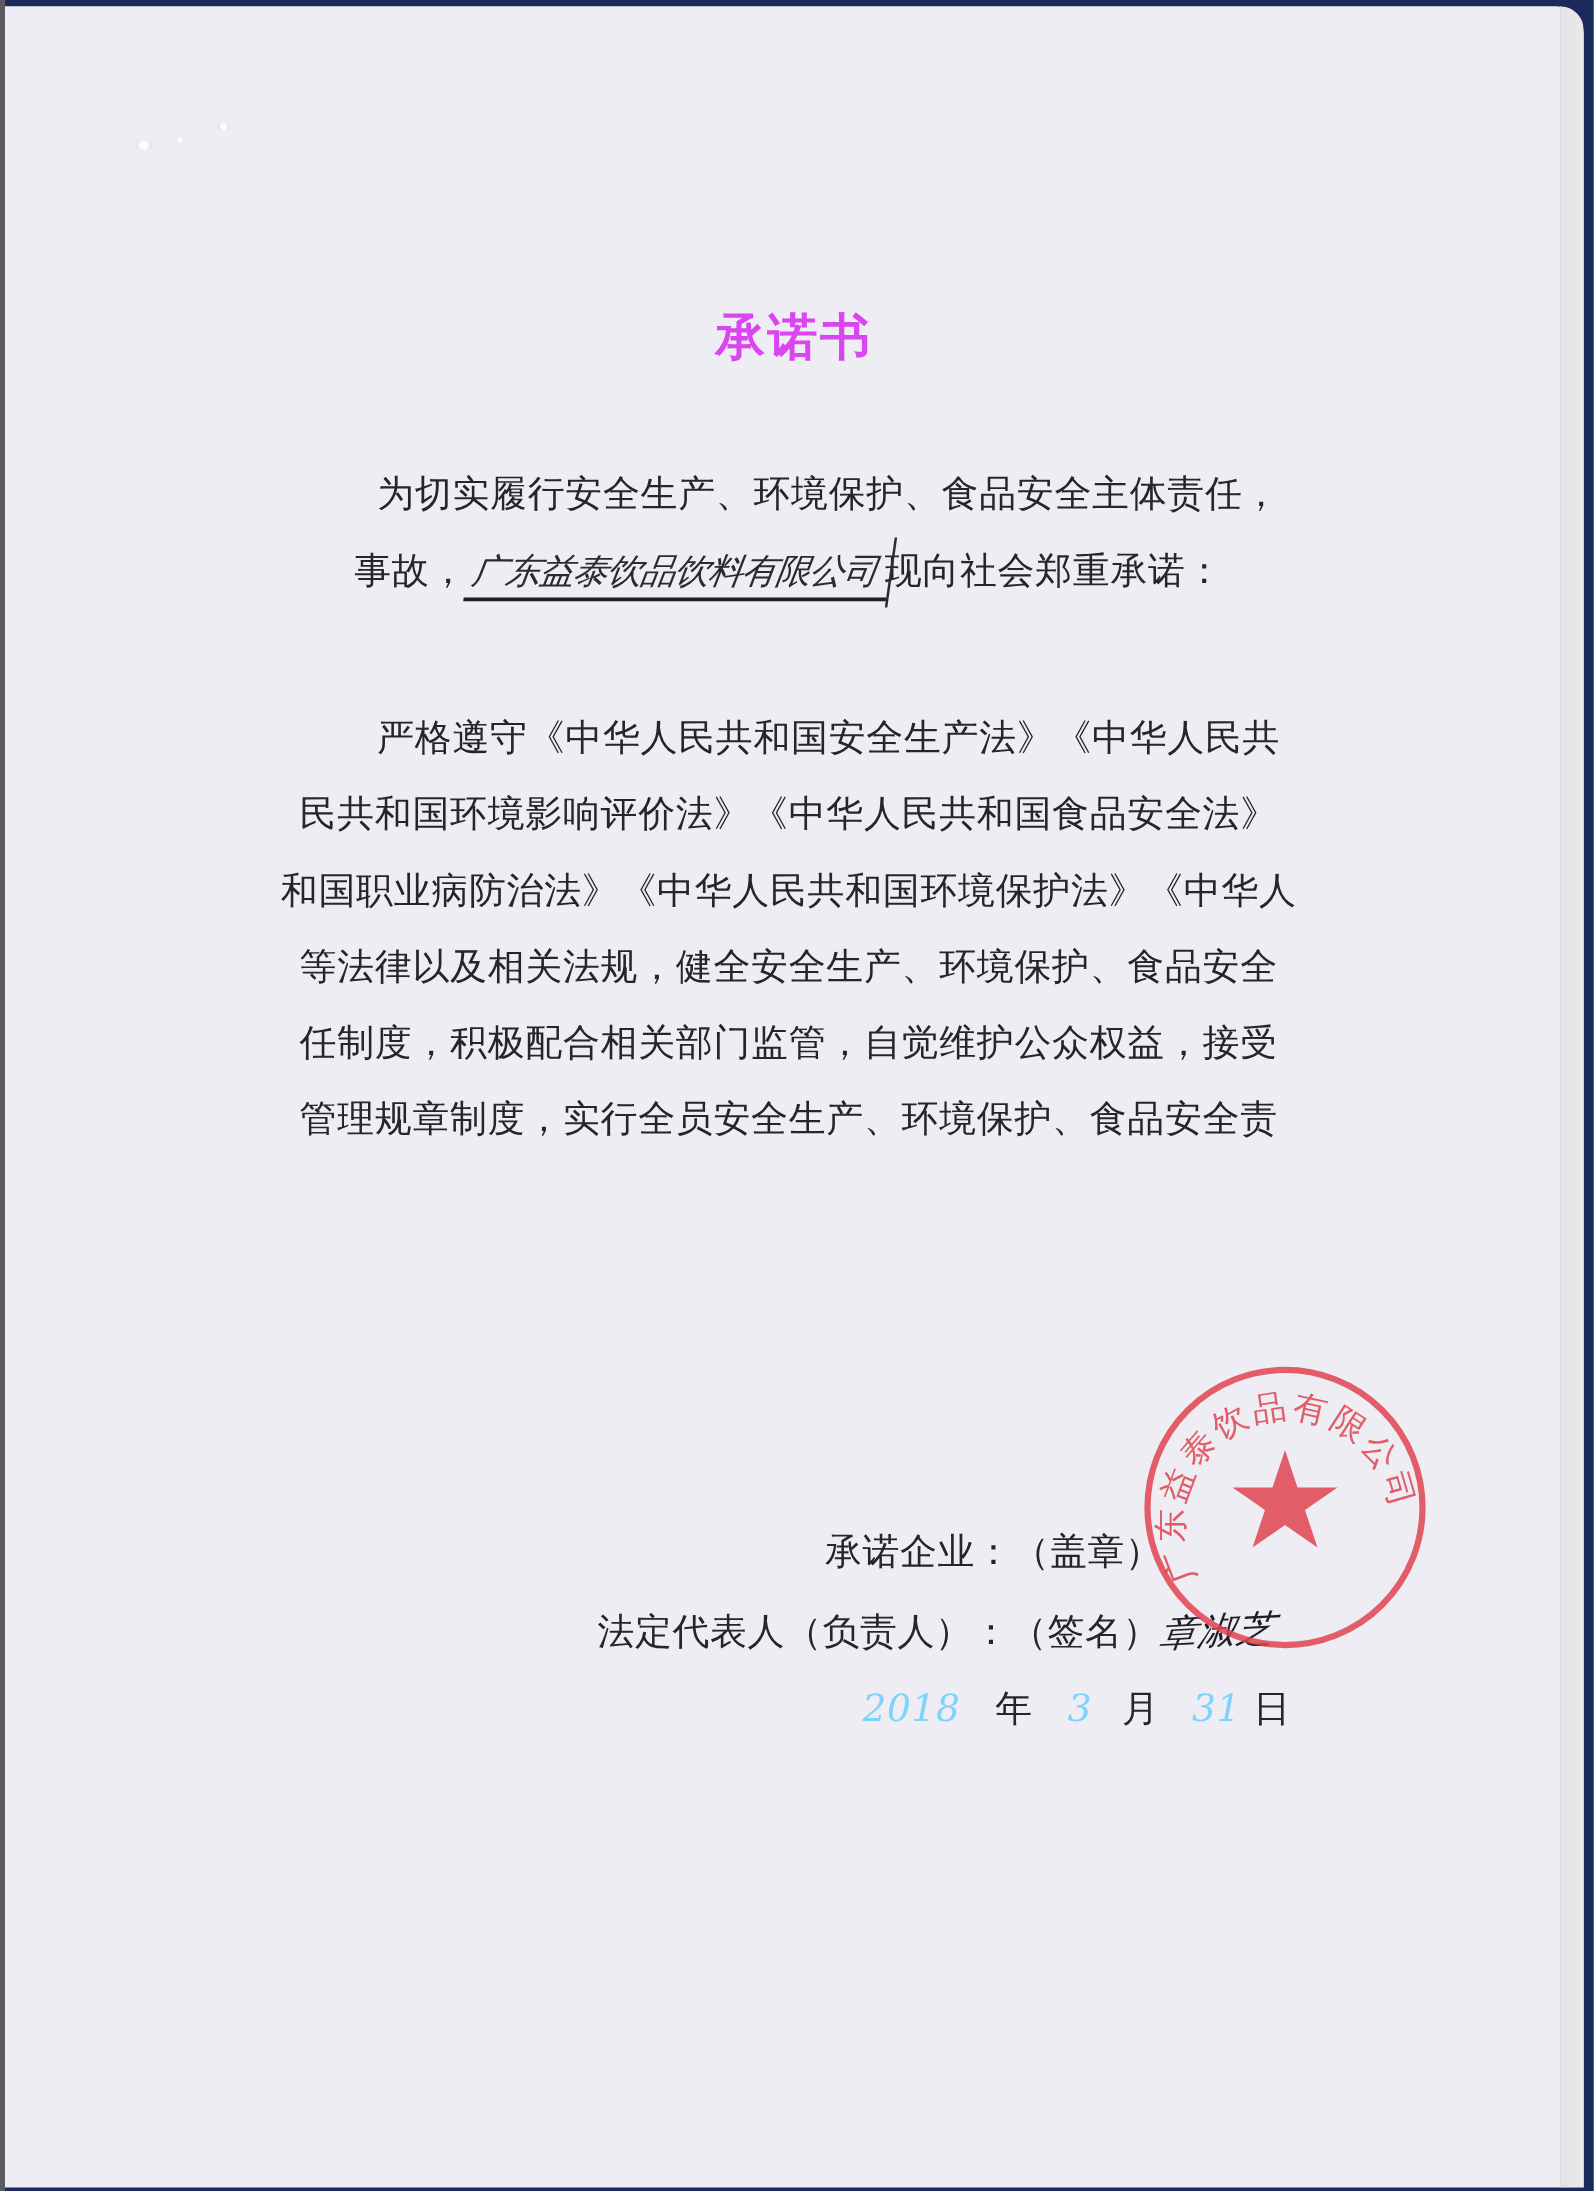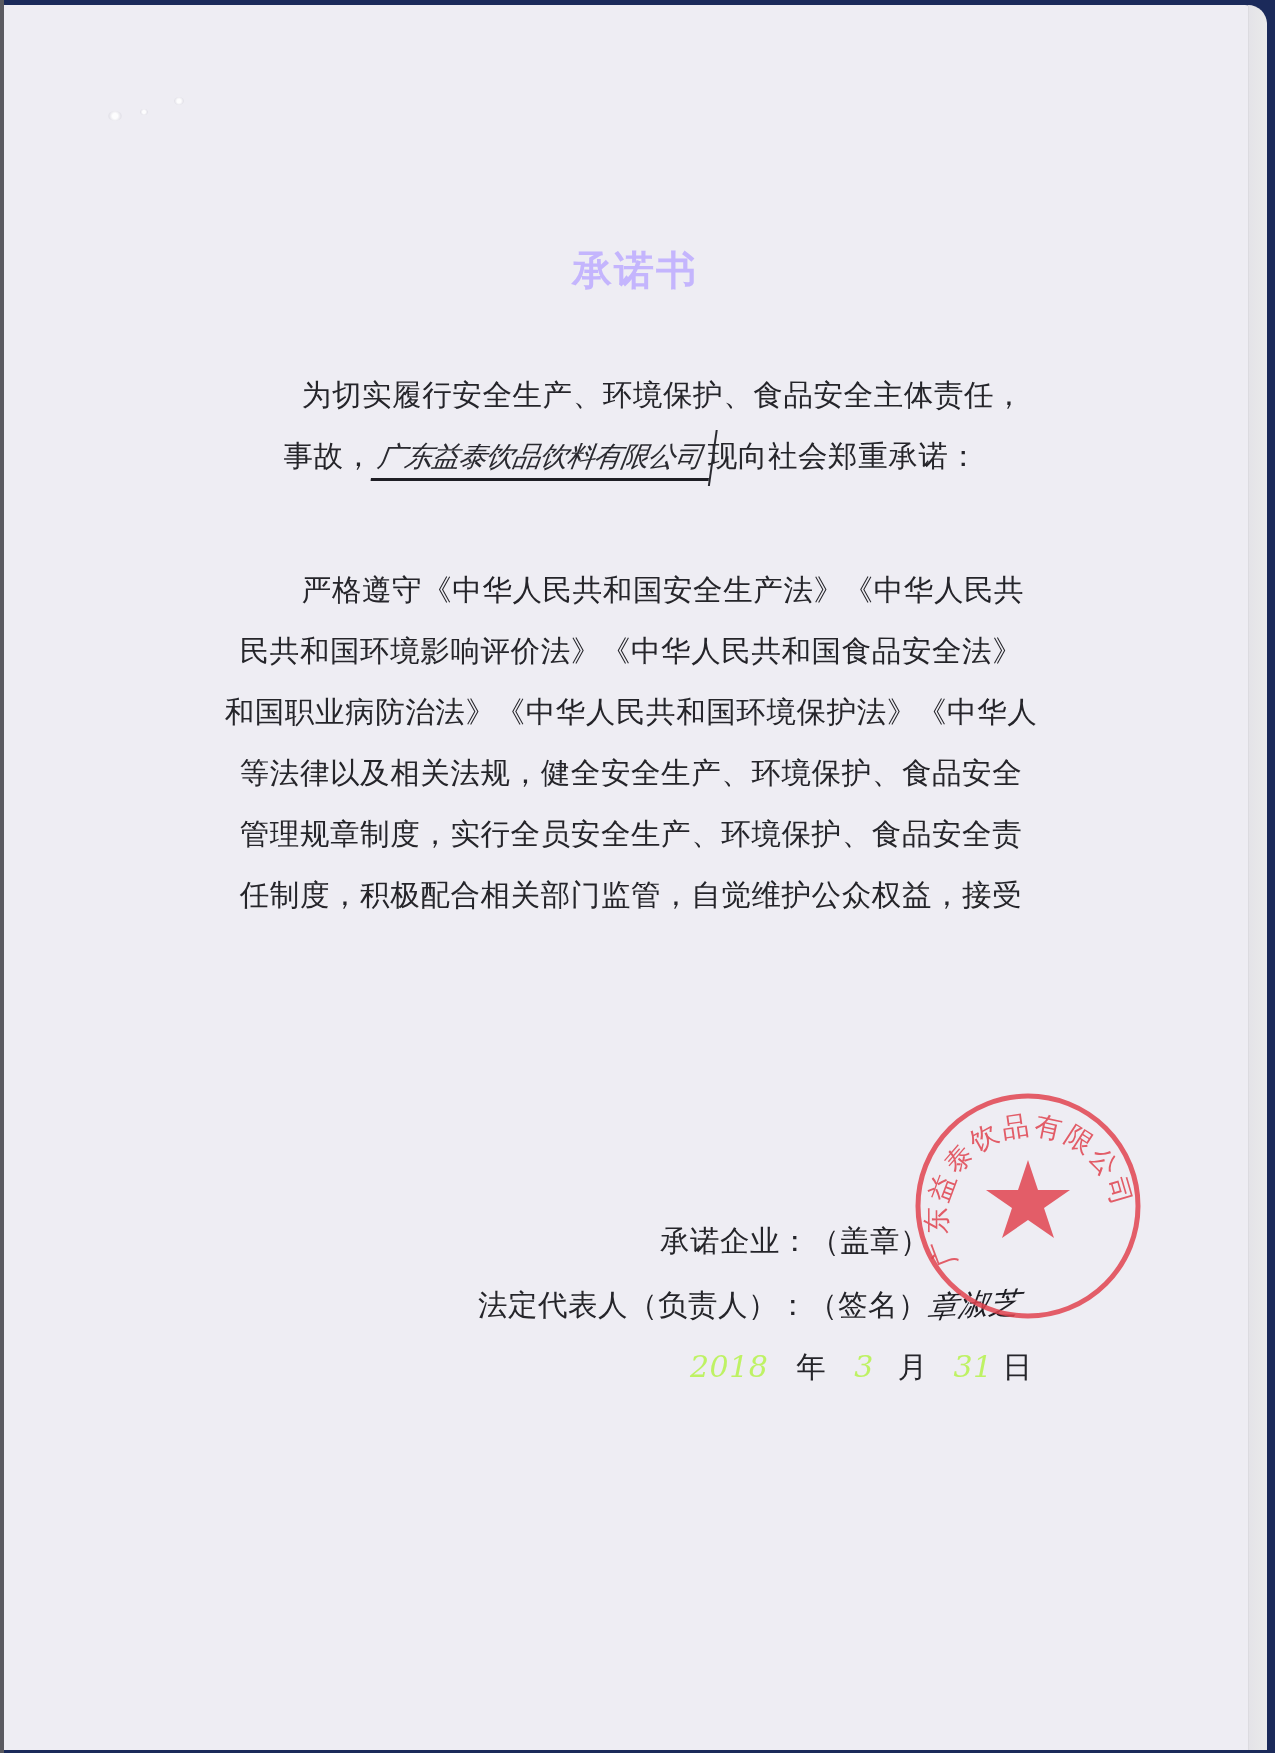--- a/index.html
+++ b/index.html
@@ -51,21 +51,21 @@
   }
   .title {
     position: absolute;
     left: 0;
     width: 1270px;
     top: 250px;
     text-align: center;
     font-family: "DejaVu Serif", "Liberation Serif", serif;
     font-weight: bold;
     font-size: 40px;
-    color: #c4b5fd;
+    color: #d946ef;
     letter-spacing: 2px;
     line-height: 1;
   }
   .body-text {
     position: absolute;
     left: 196px;
     width: 870px;
     font-family: "DejaVu Sans", "Liberation Sans", sans-serif;
     font-size: 29.5px;
     color: #25252a;
@@ -122,21 +122,21 @@
     font-style: italic;
     font-size: 30px;
     color: #1e1e24;
     display: inline-block;
     transform: skewX(-10deg) rotate(-3deg);
   }
   .date-hand {
     font-family: "DejaVu Serif", "Liberation Serif", serif;
     font-style: italic;
     font-size: 30px;
-    color: #bef264;
+    color: #7dd3fc;
     display: inline-block;
   }
   .seal {
     position: absolute;
     left: 912px;
     top: 1090px;
     width: 232px;
     height: 232px;
   }
 </style>
@@ -157,22 +157,22 @@
 <div class="body-text" style="top:365px;">
   <span class="line indent">为切实履行安全生产、环境保护、食品安全主体责任，</span>
   <span class="line"><span>事故，</span><span class="handwriting"><span>广东益泰饮品饮料有限公司</span><span class="hw-hook"></span></span><span>现向社会郑重承诺：</span></span>
 </div>
 
 <div class="body-text" style="top:560px;">
   <span class="line indent">严格遵守《中华人民共和国安全生产法》《中华人民共</span>
   <span class="line">民共和国环境影响评价法》《中华人民共和国食品安全法》</span>
   <span class="line">和国职业病防治法》《中华人民共和国环境保护法》《中华人</span>
   <span class="line">等法律以及相关法规，健全安全生产、环境保护、食品安全</span>
+  <span class="line">任制度，积极配合相关部门监管，自觉维护公众权益，接受</span>
   <span class="line">管理规章制度，实行全员安全生产、环境保护、食品安全责</span>
-  <span class="line">任制度，积极配合相关部门监管，自觉维护公众权益，接受</span>
 </div>
 
 <div class="sign-block" style="left:660px;top:1222px;">承诺企业：（盖章）</div>
 
 <div class="sign-block" style="left:478px;top:1285px;">
   <span>法定代表人（负责人）：（签名）</span><span class="sig-hand">章淑芝</span>
 </div>
 
 <div class="sign-block" style="left:690px;top:1348px;">
   <span class="date-hand">2018</span>

